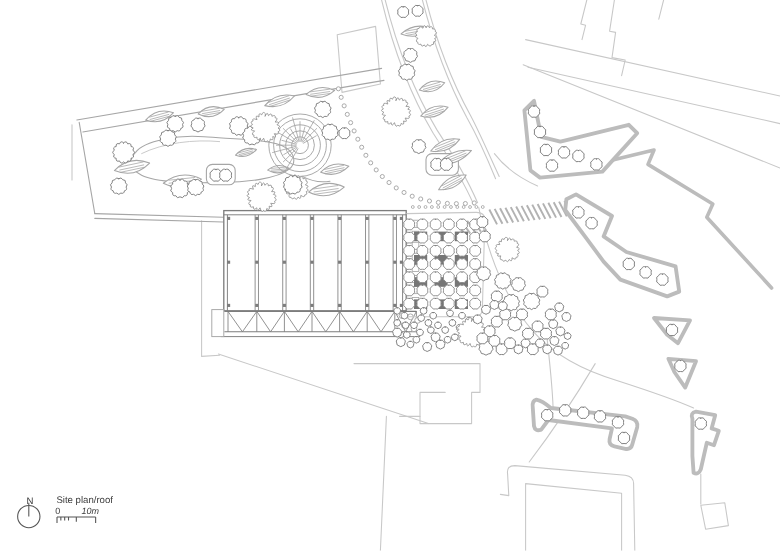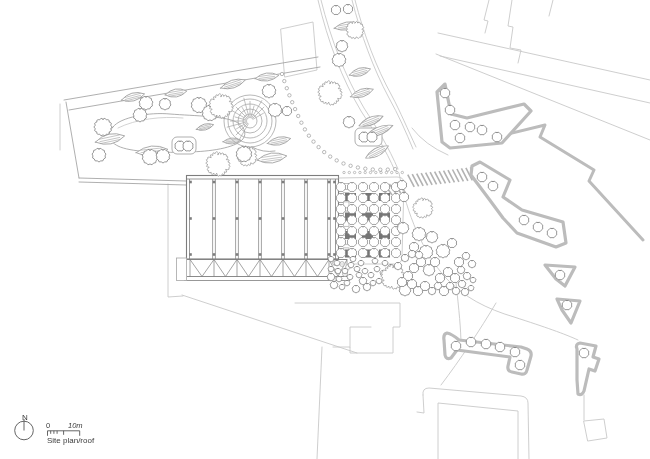--- a/index.html
+++ b/index.html
@@ -1,21 +1,21 @@
 <!DOCTYPE html>
 <html><head>
 <meta charset="utf-8">
 <style>
   html,body{margin:0;padding:0;background:#fff;}
   .stage{position:relative;width:650px;height:459px;background:#fff;overflow:hidden;
          font-family:"Liberation Sans",sans-serif;}
   .stage svg{position:absolute;left:0;top:0;width:650px;height:459px;}
   .lbl{position:absolute;color:#3c3c3c;font-size:8px;line-height:8px;white-space:nowrap;}
   .lbl.n{left:19px;top:414px;width:12px;text-align:center;}
-  .lbl.title{left:47px;top:413px;margin-top:24px;}
+  .lbl.title{left:47px;top:413px;}
   .lbl.s0{left:46px;top:422px;font-size:7.5px;}
   .lbl.s10{left:68px;top:422px;font-size:7.5px;font-style:italic;}
 </style>
 </head>
 <body>
 
 <div class="stage">
   <svg id="plan-svg" viewBox="0 0 650 459">
       <g>
         <path d="M489,0 L484,20 L488,21 L485,33" stroke="#c8c8c8" stroke-width="0.9" fill="none" stroke-linejoin="round" stroke-linecap="round"></path>

